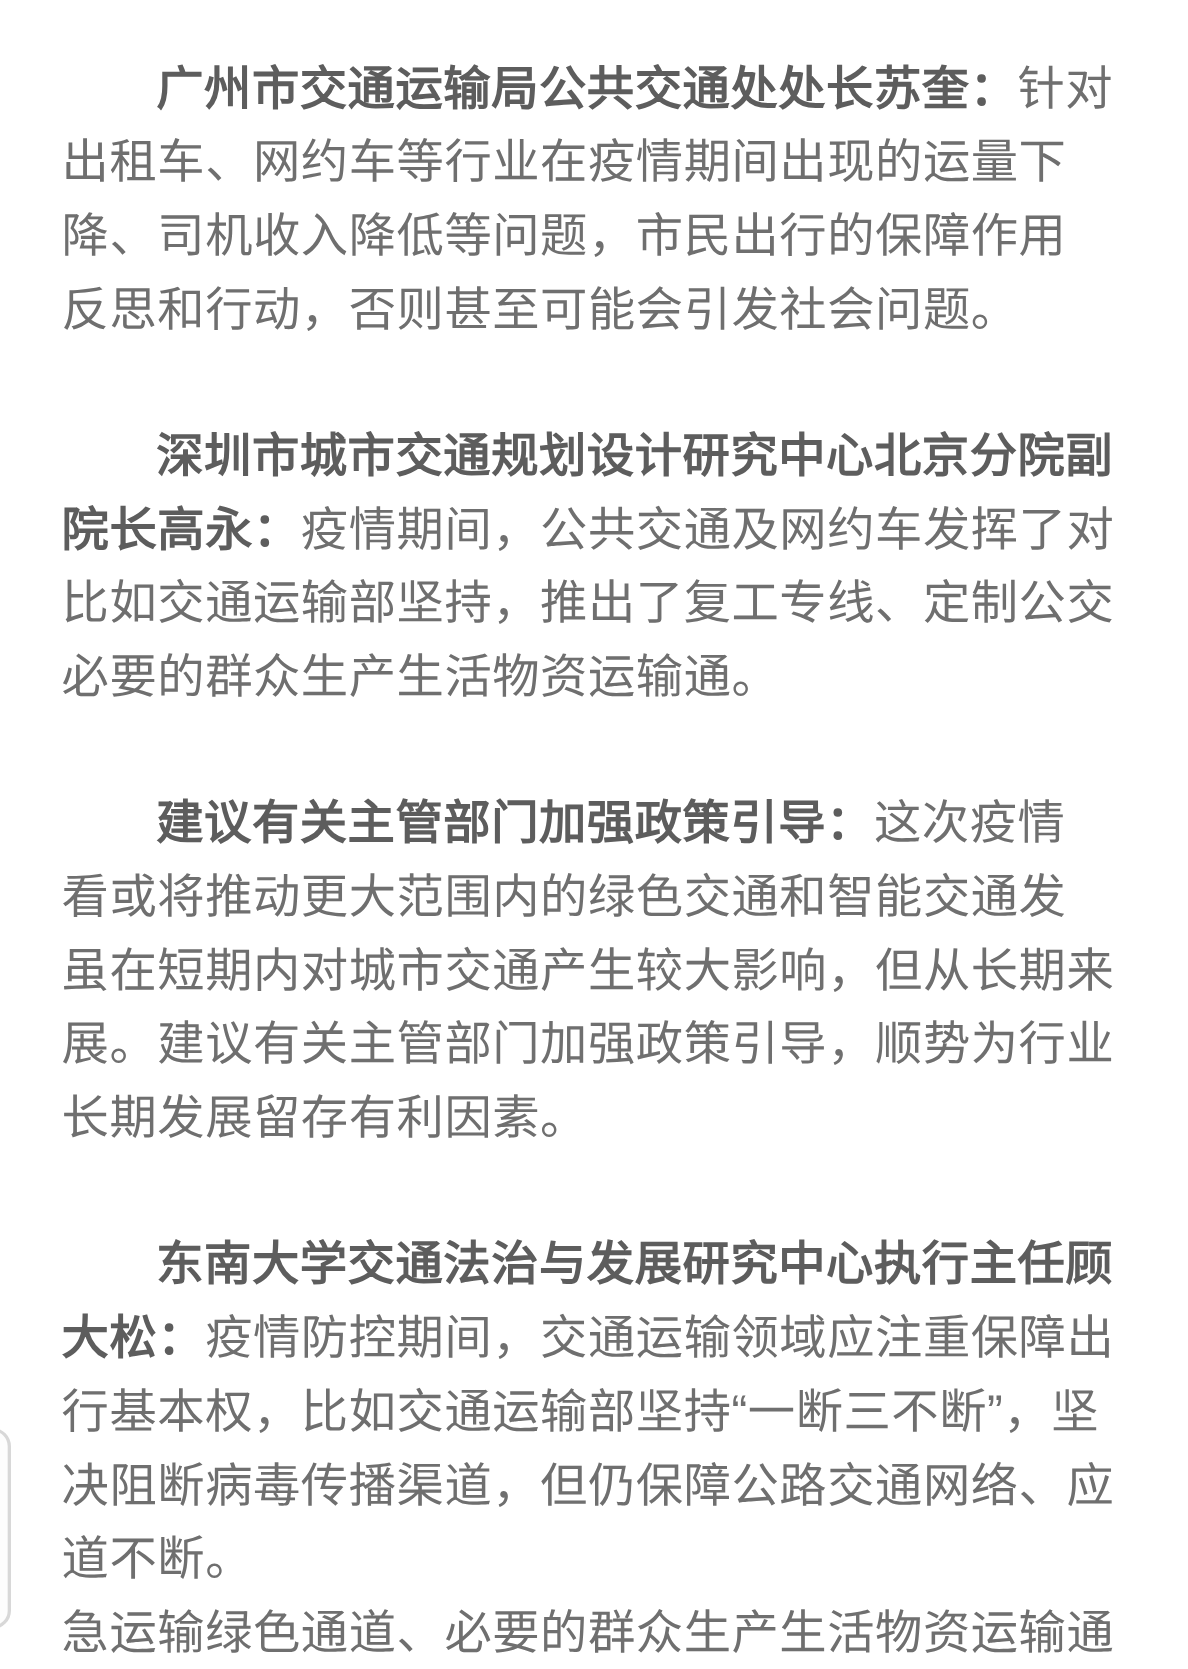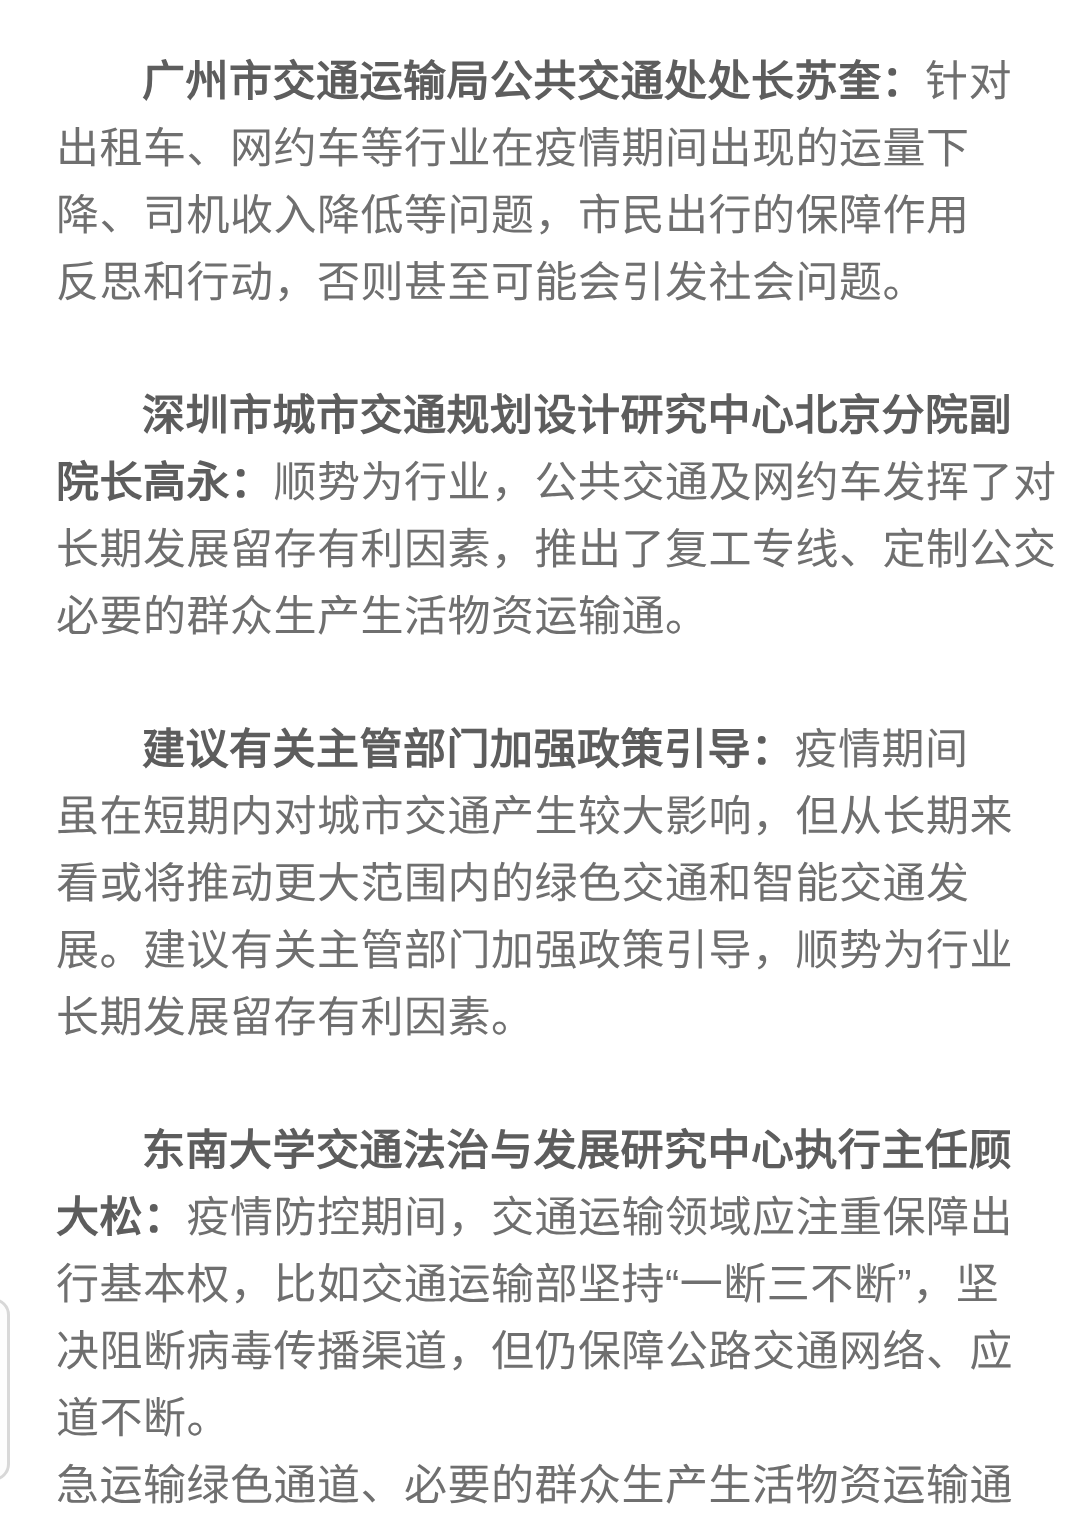--- a/index.html
+++ b/index.html
@@ -57,29 +57,29 @@
 
     <p class="para">
       <span class="line indent"><strong class="speaker">广州市交通运输局公共交通处处长苏奎：</strong><span>针对</span></span>
       <span class="line"><span>出租车、网约车等行业在疫情期间出现的运量下</span></span>
       <span class="line"><span>降、司机收入降低等问题，市民出行的保障作用</span></span>
       <span class="line"><span>反思和行动，否则甚至可能会引发社会问题。</span></span>
     </p>
 
     <p class="para">
       <span class="line indent"><strong class="speaker">深圳市城市交通规划设计研究中心北京分院副</strong></span>
-      <span class="line"><strong class="speaker">院长高永：</strong><span>顺势为行业，公共交通及网约车发挥了对</span></span>
-      <span class="line"><span>长期发展留存有利因素，推出了复工专线、定制公交</span></span>
+      <span class="line"><strong class="speaker">院长高永：</strong><span>疫情期间，公共交通及网约车发挥了对</span></span>
+      <span class="line"><span>比如交通运输部坚持，推出了复工专线、定制公交</span></span>
       <span class="line"><span>必要的群众生产生活物资运输通。</span></span>
     </p>
 
     <p class="para">
-      <span class="line indent"><strong class="speaker">建议有关主管部门加强政策引导：</strong><span>疫情期间</span></span>
+      <span class="line indent"><strong class="speaker">建议有关主管部门加强政策引导：</strong><span>这次疫情</span></span>
+      <span class="line"><span>看或将推动更大范围内的绿色交通和智能交通发</span></span>
       <span class="line"><span>虽在短期内对城市交通产生较大影响，但从长期来</span></span>
-      <span class="line"><span>看或将推动更大范围内的绿色交通和智能交通发</span></span>
       <span class="line"><span>展。建议有关主管部门加强政策引导，顺势为行业</span></span>
       <span class="line"><span>长期发展留存有利因素。</span></span>
     </p>
 
     <p class="para">
       <span class="line indent"><strong class="speaker">东南大学交通法治与发展研究中心执行主任顾</strong></span>
       <span class="line"><strong class="speaker">大松：</strong><span>疫情防控期间，交通运输领域应注重保障出</span></span>
       <span class="line"><span>行基本权，比如交通运输部坚持“一断三不断”，坚</span></span>
       <span class="line"><span>决阻断病毒传播渠道，但仍保障公路交通网络、应</span></span>
       <span class="line"><span>道不断。</span></span>

